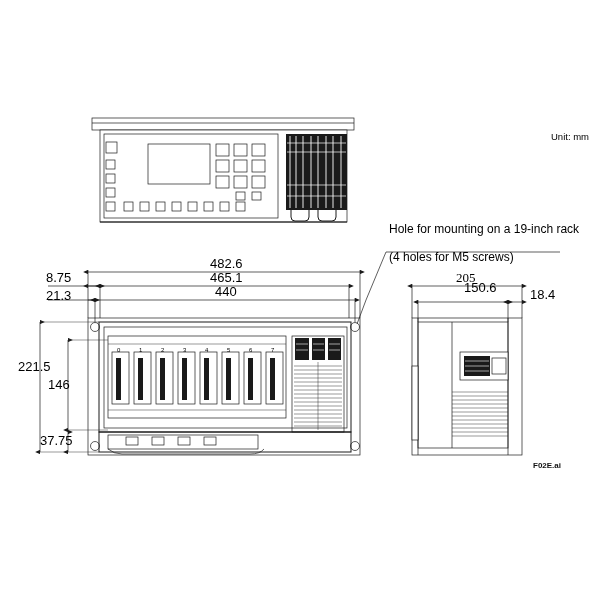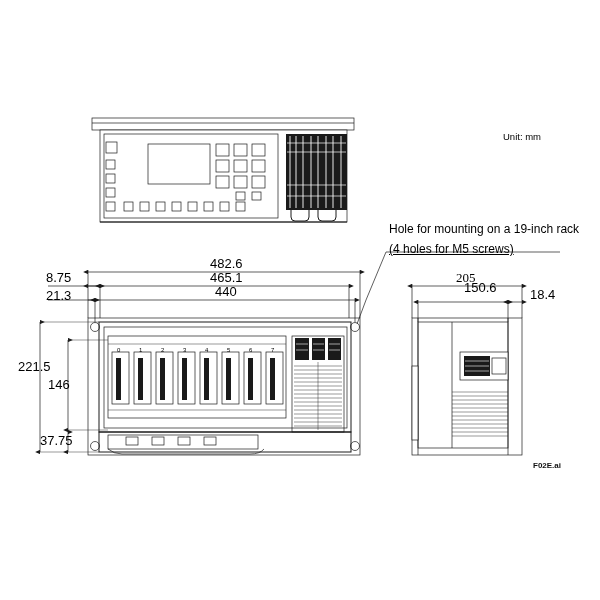--- a/index.html
+++ b/index.html
@@ -24,21 +24,21 @@
   .lbl {
     position: absolute;
     font-family: "Liberation Sans", sans-serif;
     font-size: 13px;
     line-height: 11px;
     color: #000000;
     white-space: nowrap;
   }
   .lbl.tiny  { font-size: 6px; }
   .lbl.note  { font-size: 12px; line-height: 11px; }
-  .lbl.unit  { font-size: 9.5px; }
+  .lbl.unit  { font-size: 9.5px; margin-left: 48px; }
   .lbl.code  { font-size: 8px; color: #111; font-weight: bold; }
   svg { display: block; }
   .stroke { stroke: #1a1a1a; fill: none; stroke-width: 1; }
   .thin   { stroke: #1a1a1a; fill: none; stroke-width: 0.7; }
   .hair   { stroke: #333333; fill: none; stroke-width: 0.5; }
   .fillblk { fill: #1a1a1a; stroke: none; }
   .fillwhite { fill: #ffffff; stroke: #1a1a1a; stroke-width: 0.7; }
   .leader { stroke: #1a1a1a; fill: none; stroke-width: 0.7; }
 </style>
 </head>
@@ -277,21 +277,21 @@
   <g>
     <line class="leader" x1="386" y1="252" x2="366" y2="300"></line>
     <line class="leader" x1="366" y1="300" x2="357" y2="324"></line>
     <line class="leader" x1="386" y1="252" x2="560" y2="252"></line>
   </g>
 </svg>
 
 <div class="lbl unit" style="left:503px; top:131px;">Unit: mm</div>
 
 <div class="lbl note" style="left:389px; top:224px;">Hole for mounting on a 19-inch rack</div>
-<div class="lbl note" style="left:389px; top:244px;text-decoration:underline;">(4 holes for M5 screws)</div>
+<div class="lbl note" style="left:389px; top:252px;">(4 holes for M5 screws)</div>
 
 <div class="lbl" style="left:210px; top:258px;">482.6</div>
 <div class="lbl" style="left:210px; top:272px;">465.1</div>
 <div class="lbl" style="left:215px; top:286px;">440</div>
 <div class="lbl" style="left:46px; top:272px;text-align:right;">8.75</div>
 <div class="lbl" style="left:46px; top:290px;">21.3</div>
 
 <div class="lbl" style="left:18px; top:361px;">221.5</div>
 <div class="lbl" style="left:48px; top:379px;">146</div>
 <div class="lbl" style="left:40px; top:435px;">37.75</div>

